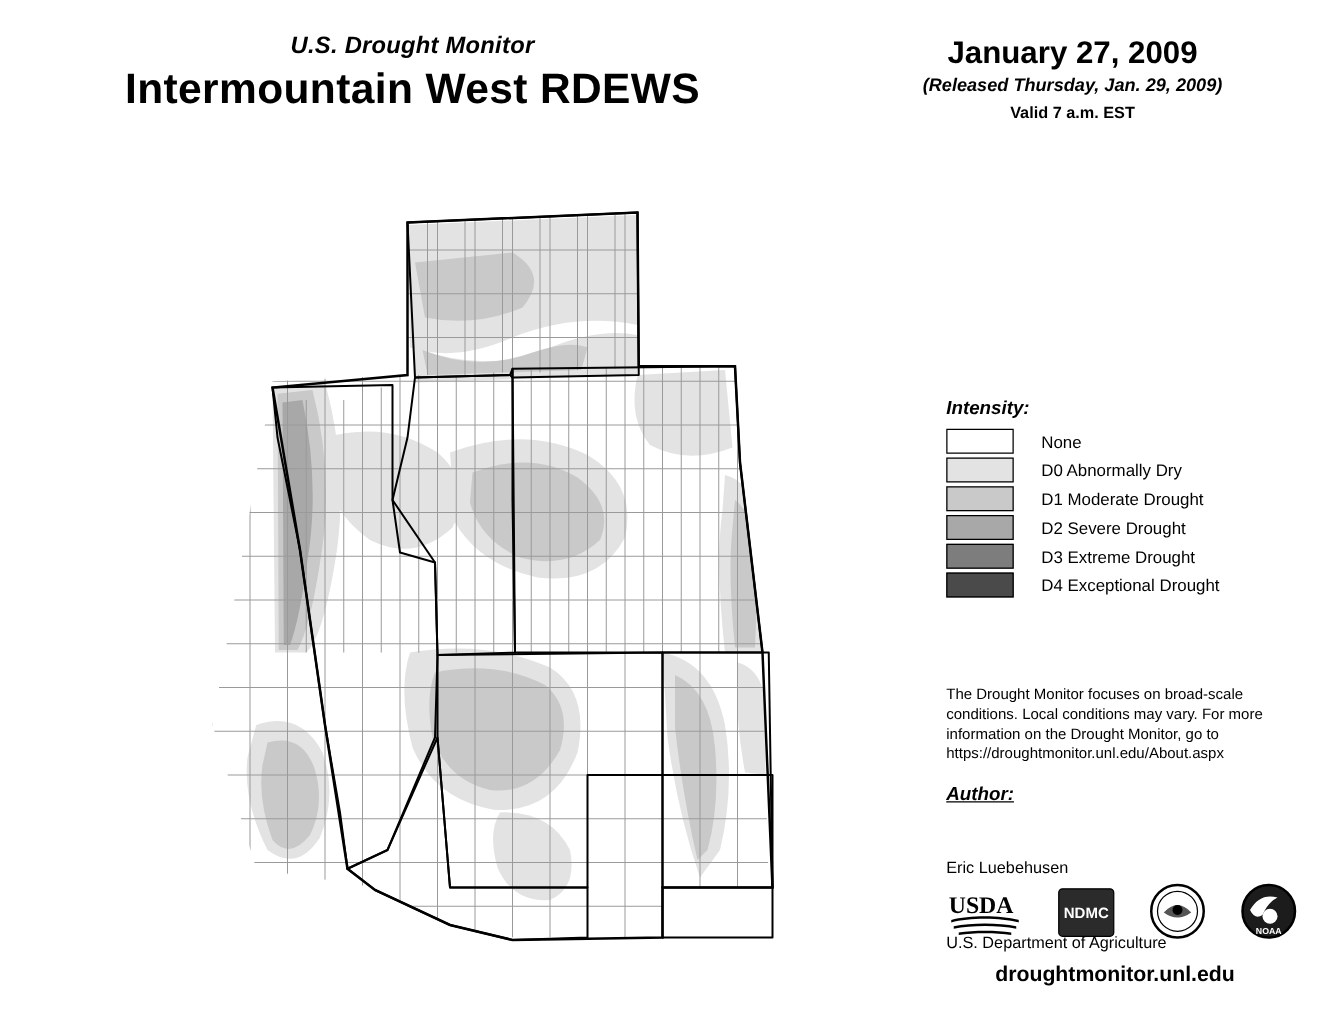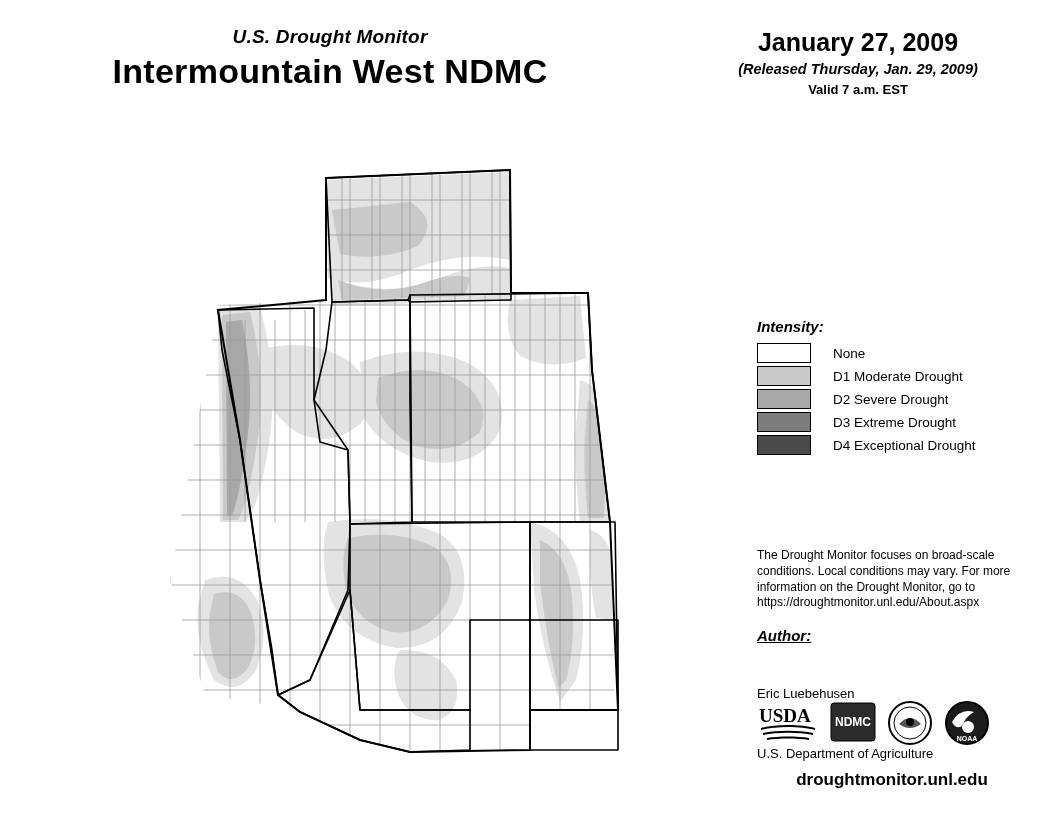--- a/index.html
+++ b/index.html
@@ -130,41 +130,41 @@
   }
 
   
   #logos {
     position: absolute;
     left: 757px;
     top: 700px;
     width: 290px;
     height: 52px;
     display: flex;
-    align-items: flex-start;
-    gap: 11px;
+    align-items: flex-end;
+    gap: 27px;
   }
   .logo { flex: 0 0 auto; }
 
   #site-url {
     position: absolute;
     left: 742px;
     top: 770px;
     width: 300px;
     text-align: center;
     font-weight: bold;
     font-size: 17px;
   }
 </style>
 </head>
 <body>
 
 <div id="header-left">
   <div id="title-small">U.S. Drought Monitor</div>
-  <div id="title-main">Intermountain West NDMC</div>
+  <div id="title-main">Intermountain West RDEWS</div>
 </div>
 
 <div id="header-right">
   <div id="date-line">January 27, 2009</div>
   <div id="released-line">(Released Thursday, Jan. 29, 2009)</div>
   <div id="valid-line">Valid 7 a.m. EST</div>
 </div>
 
 <div id="map-area">
 <svg id="map-svg" width="640" height="630" viewBox="0 0 640 630" xmlns="http://www.w3.org/2000/svg">
@@ -258,20 +258,24 @@
 </div>
 
 <div id="legend">
   <div id="legend-title">Intensity:</div>
 
   <div class="legend-row">
     <div class="legend-swatch" style="background:#ffffff"></div>
     <div class="legend-label">None</div>
   </div>
   <div class="legend-row">
+    <div class="legend-swatch" style="background:#e3e3e3"></div>
+    <div class="legend-label">D0 Abnormally Dry</div>
+  </div>
+  <div class="legend-row">
     <div class="legend-swatch" style="background:#c9c9c9"></div>
     <div class="legend-label">D1 Moderate Drought</div>
   </div>
   <div class="legend-row">
     <div class="legend-swatch" style="background:#a8a8a8"></div>
     <div class="legend-label">D2 Severe Drought</div>
   </div>
   <div class="legend-row">
     <div class="legend-swatch" style="background:#7d7d7d"></div>
     <div class="legend-label">D3 Extreme Drought</div>

